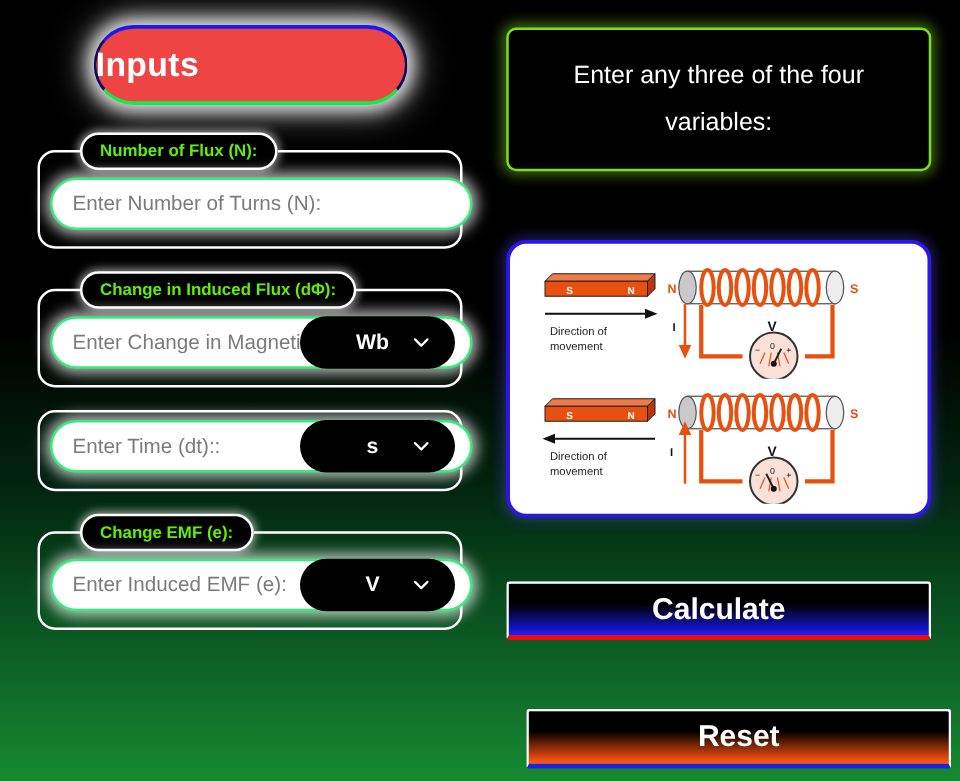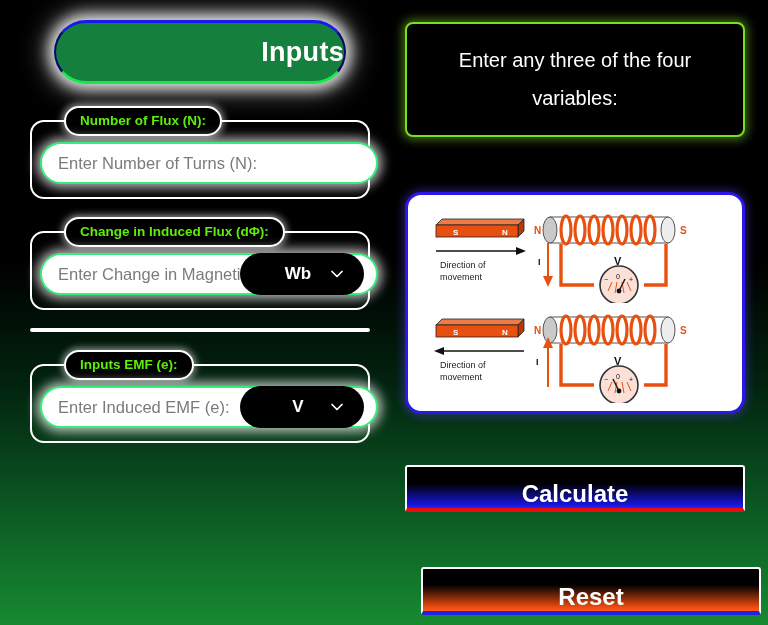--- a/index.html
+++ b/index.html
@@ -32,32 +32,32 @@
   
   .left-col {
     width: 400px;
     padding: 14px 20px 10px 20px;
     display: flex;
     flex-direction: column;
     align-items: center;
   }
 
   .panel-title {
-    width: 292px;
+    width: 251px;
     height: 64px;
     margin-top: 6px;
-    background: #15803d;
+    background: #ef4444;
     border-radius: 34px;
     border-top: 3px solid #1818f0;
     border-bottom: 3px solid #16e84a;
     border-left: 2px solid #0a0a66;
     border-right: 2px solid #0a0a66;
     display: flex;
     align-items: center;
-    justify-content: flex-end;
+    justify-content: flex-start;
     box-shadow: 0 0 14px 5px rgba(255,255,255,0.85),
                 0 0 26px 10px rgba(255,255,255,0.35);
   }
   .panel-title-text {
     color: #ffffff;
     font-size: 27px;
     font-weight: bold;
     letter-spacing: 0.3px;
   }
 
@@ -191,21 +191,21 @@
 
   .diagram-svg { display: block; }
 
   .btn {
     width: 340px;
     height: 57px;
     margin-top: 14px;
     border: 2px solid #ffffff;
     border-radius: 3px;
     display: flex;
-    align-items: flex-end;
+    align-items: center;
     justify-content: center;
     cursor: pointer;
     position: relative;
     overflow: hidden;
   }
   .btn-label {
     color: #ffffff;
     font-size: 24px;
     font-weight: bold;
     position: relative;
@@ -253,25 +253,36 @@
           <span class="chev">
             <svg width="14" height="14" viewBox="0 0 14 14">
                 <polyline points="2,4.5 7,9.5 12,4.5" fill="none" stroke="#ffffff" stroke-width="1.7" stroke-linecap="round" stroke-linejoin="round"></polyline>
               </svg>
           </span>
         </div>
       </div>
     </fieldset>
 
     <fieldset class="field-group">
+      <div class="field-row">
+        <input class="text-input" type="text" placeholder="Enter Time (dt)::" style="">
+        <div class="unit-select">
+          <span class="unit-select-label">s</span>
+          <span class="chev">
+            <svg width="14" height="14" viewBox="0 0 14 14">
+                <polyline points="2,4.5 7,9.5 12,4.5" fill="none" stroke="#ffffff" stroke-width="1.7" stroke-linecap="round" stroke-linejoin="round"></polyline>
+              </svg>
+          </span>
+        </div>
+      </div>
     </fieldset>
 
     <fieldset class="field-group">
       <legend class="field-legend">
-        <span class="legend-pill">Inputs EMF (e):</span>
+        <span class="legend-pill">Change EMF (e):</span>
       </legend>
       <div class="field-row">
         <input class="text-input" type="text" placeholder="Enter Induced EMF (e):" style="">
         <div class="unit-select">
           <span class="unit-select-label">V</span>
           <span class="chev">
             <svg width="14" height="14" viewBox="0 0 14 14">
                 <polyline points="2,4.5 7,9.5 12,4.5" fill="none" stroke="#ffffff" stroke-width="1.7" stroke-linecap="round" stroke-linejoin="round"></polyline>
               </svg>
           </span>

